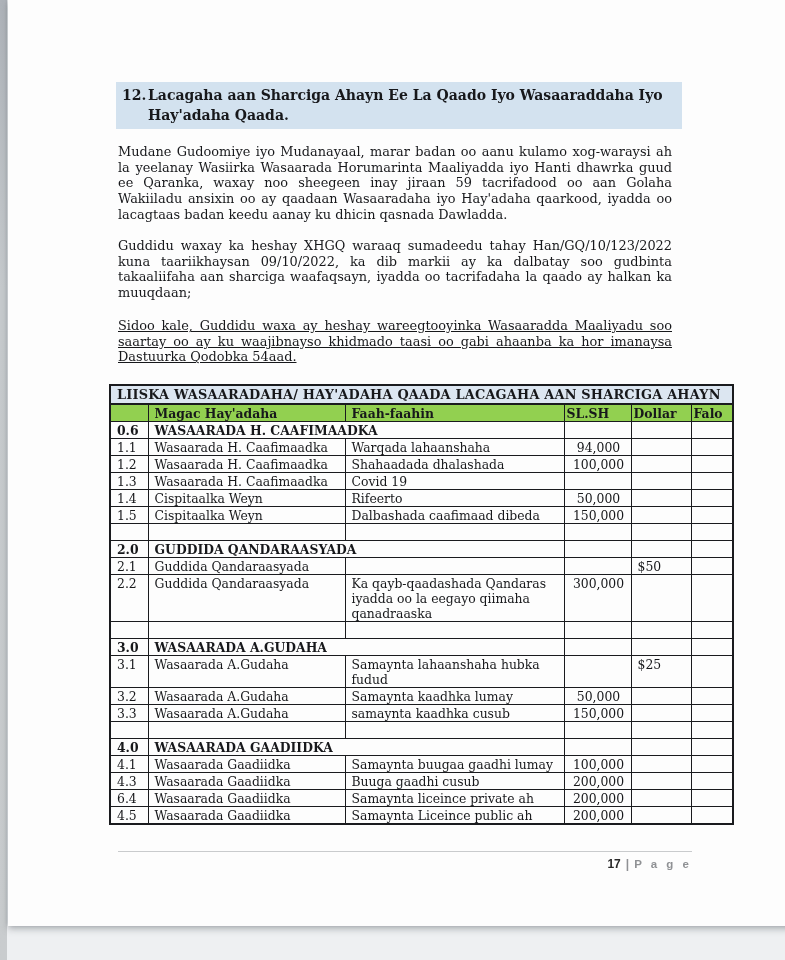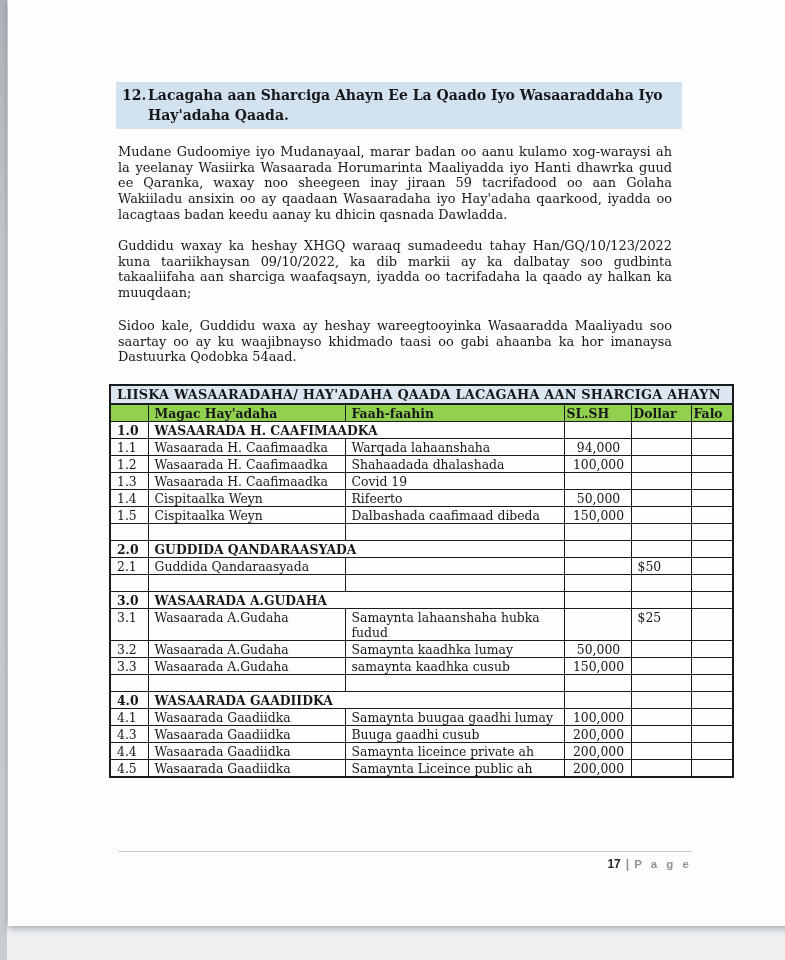--- a/index.html
+++ b/index.html
@@ -36,21 +36,21 @@
     padding:3px 6px 4px 6px;
     display:flex;
   }
   .heading .hnum{flex:0 0 26px;}
   .para{
     position:absolute;left:110px;width:554px;
     font-size:12.9px;line-height:15.7px;text-align:justify;
   }
   #para1{top:144px;}
   #para2{top:238px;}
-  #para3{top:318px;}
+  #para3{top:318px;text-decoration:underline;}
   .tablewrap{position:absolute;left:77px;top:384px;width:623px;}
   table{border-collapse:collapse;width:100%;table-layout:fixed;margin-left:24px;}
   td{
     border:1px solid var(--border);
     font-size:12.4px;line-height:15px;
     padding:1px 4px 0 6px;
     height:17px;vertical-align:top;overflow:hidden;
   }
   table{border:2px solid var(--border);}
   .title-cell{
@@ -106,21 +106,21 @@
         </tr>
         <tr class="head-row" data-name="table-header-row">
           <td data-name="column-header-index"></td>
           <td data-name="column-header-magac">Magac Hay'adaha</td>
           <td data-name="column-header-faah">Faah-faahin</td>
           <td class="c-center" data-name="column-header-slsh">SL.SH</td>
           <td class="c-center" data-name="column-header-dollar">Dollar</td>
           <td class="c-center" data-name="column-header-falo">Falo</td>
         </tr>
       <tr data-name="section-header-row">
-            <td data-name="row-number">1.0</td>
+            <td data-name="row-number">0.6</td>
             <td data-name="section-title" colspan="2">WASAARADA H. CAAFIMAADKA</td>
             <td data-name="slsh-amount"></td>
             <td data-name="dollar-amount"></td>
             <td data-name="falo-cell"></td>
           </tr>
           <tr data-name="fee-row">
             <td data-name="row-number">1.1</td>
             <td data-name="agency-name">Wasaarada H. Caafimaadka</td>
             <td data-name="fee-description">Warqada lahaanshaha</td>
             <td data-name="slsh-amount" class="c-center">94,000</td>
@@ -173,20 +173,28 @@
             <td data-name="slsh-amount"></td>
             <td data-name="dollar-amount"></td>
             <td data-name="falo-cell"></td>
           </tr>
           <tr data-name="fee-row">
             <td data-name="row-number">2.1</td>
             <td data-name="agency-name">Guddida Qandaraasyada</td>
             <td data-name="fee-description"></td>
             <td data-name="slsh-amount" class="c-center"></td>
             <td data-name="dollar-amount" class="c-dollar">$50</td>
+            <td data-name="falo-cell"></td>
+          </tr>
+          <tr data-name="fee-row">
+            <td data-name="row-number">2.2</td>
+            <td data-name="agency-name">Guddida Qandaraasyada</td>
+            <td data-name="fee-description">Ka qayb-qaadashada Qandaras iyadda oo la eegayo qiimaha qanadraaska</td>
+            <td data-name="slsh-amount" class="c-center">300,000</td>
+            <td data-name="dollar-amount" class="c-dollar"></td>
             <td data-name="falo-cell"></td>
           </tr>
           <tr data-name="spacer-row">
             <td data-name="row-number"></td>
             <td data-name="agency-name"></td>
             <td data-name="fee-description"></td>
             <td data-name="slsh-amount"></td>
             <td data-name="dollar-amount"></td>
             <td data-name="falo-cell"></td>
           </tr>
@@ -246,21 +254,21 @@
           </tr>
           <tr data-name="fee-row">
             <td data-name="row-number">4.3</td>
             <td data-name="agency-name">Wasaarada Gaadiidka</td>
             <td data-name="fee-description">Buuga gaadhi cusub</td>
             <td data-name="slsh-amount" class="c-center">200,000</td>
             <td data-name="dollar-amount" class="c-dollar"></td>
             <td data-name="falo-cell"></td>
           </tr>
           <tr data-name="fee-row">
-            <td data-name="row-number">4.4</td>
+            <td data-name="row-number">6.4</td>
             <td data-name="agency-name">Wasaarada Gaadiidka</td>
             <td data-name="fee-description">Samaynta liceince private ah</td>
             <td data-name="slsh-amount" class="c-center">200,000</td>
             <td data-name="dollar-amount" class="c-dollar"></td>
             <td data-name="falo-cell"></td>
           </tr>
           <tr data-name="fee-row">
             <td data-name="row-number">4.5</td>
             <td data-name="agency-name">Wasaarada Gaadiidka</td>
             <td data-name="fee-description">Samaynta Liceince public ah</td>

